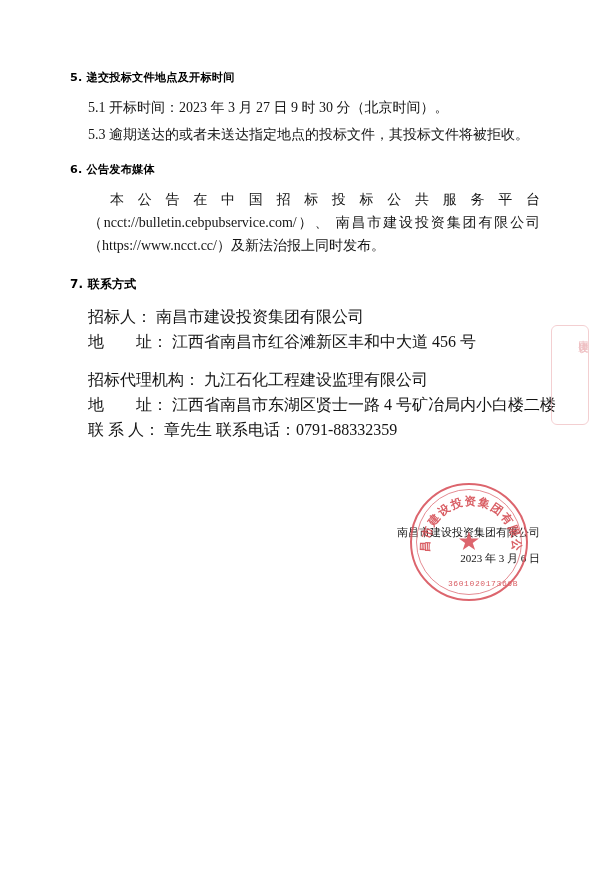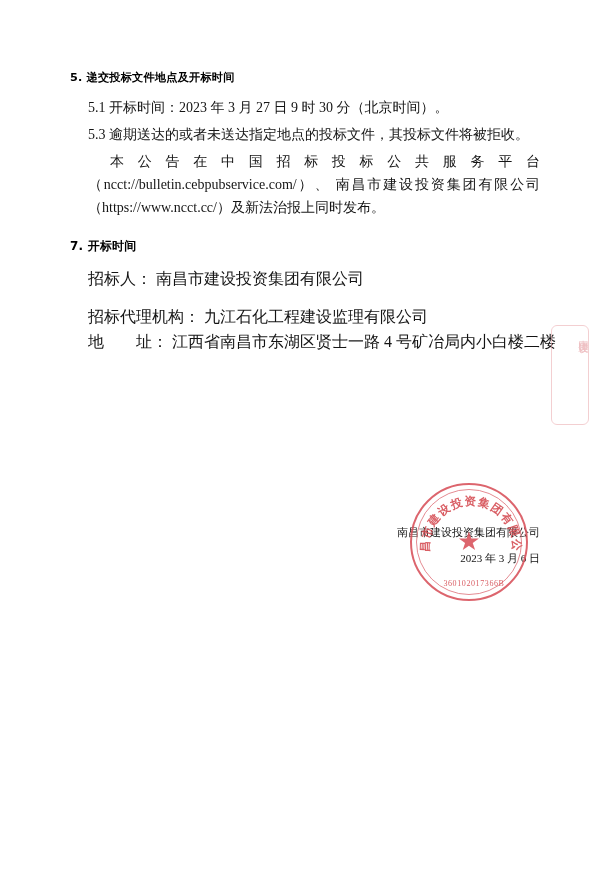--- a/index.html
+++ b/index.html
@@ -106,25 +106,25 @@
   }
   .seal .arc-text text {
     font-family: "DejaVu Sans", sans-serif;
     font-size: 11.5px;
     font-weight: bold;
     fill: #d4484f;
     letter-spacing: 1.4px;
   }
   .seal .code {
     position: absolute;
-    left: 3px;
+    left: 12px;
     bottom: 11px;
     width: 118px;
     text-align: center;
-    font-family: Liberation Serif, serif;
+    font-family: Liberation Mono, monospace;
     font-size: 8px;
     color: #d4484f;
     letter-spacing: 0.6px;
   }
 
   
   .side-stamp {
     position: absolute;
     left: 551px;
     top: 325px;
@@ -159,44 +159,56 @@
 
   <div class="content">
 
     <div class="h-sec">
       <span>5.</span>
       <span>递交投标文件地点及开标时间</span>
     </div>
     <p class="para indent">5.1  开标时间：2023 年 3 月  27 日  9 时 30 分（北京时间）。</p>
     <p class="para indent">5.3 逾期送达的或者未送达指定地点的投标文件，其投标文件将被拒收。</p>
 
+    <div class="h-sec s2">
+      <span>6.</span>
+      <span>公告发布媒体</span>
+    </div>
     <p class="para indent2">本公告在中国招标投标公共服务平台（ncct://bulletin.cebpubservice.com/）、 南昌市建设投资集团有限公司 （https://www.ncct.cc/）及新法治报上同时发布。</p>
 
     <div class="h-sec s3">
       <span>7.</span>
-      <span>开标时间</span>
+      <span>联系方式</span>
     </div>
 
     <div class="contact-block">
       <div class="contact-row">
         <span class="lbl">招标人：</span>
         <span class="val">南昌市建设投资集团有限公司</span>
       </div>
+      <div class="contact-row">
+        <span class="lbl">地　　址：</span>
+        <span class="val">江西省南昌市红谷滩新区丰和中大道 456 号</span>
+      </div>
     </div>
 
     <div class="gap-block"></div>
 
     <div class="contact-block">
       <div class="contact-row">
         <span class="lbl">招标代理机构：</span>
         <span class="val">九江石化工程建设监理有限公司</span>
       </div>
       <div class="contact-row">
         <span class="lbl">地　　址：</span>
         <span class="val">江西省南昌市东湖区贤士一路 4 号矿冶局内小白楼二楼</span>
+      </div>
+      <div class="contact-row">
+        <span class="lbl">联 系 人：    章先生      联系电话：0791-88332359</span>
+        <span class="val"></span>
       </div>
     </div>
 
   </div>
 
   <div class="signature">
     <span class="sig-line">南昌市建设投资集团有限公司</span>
     <span class="sig-line">2023 年 3 月 6 日</span>
   </div>
 

